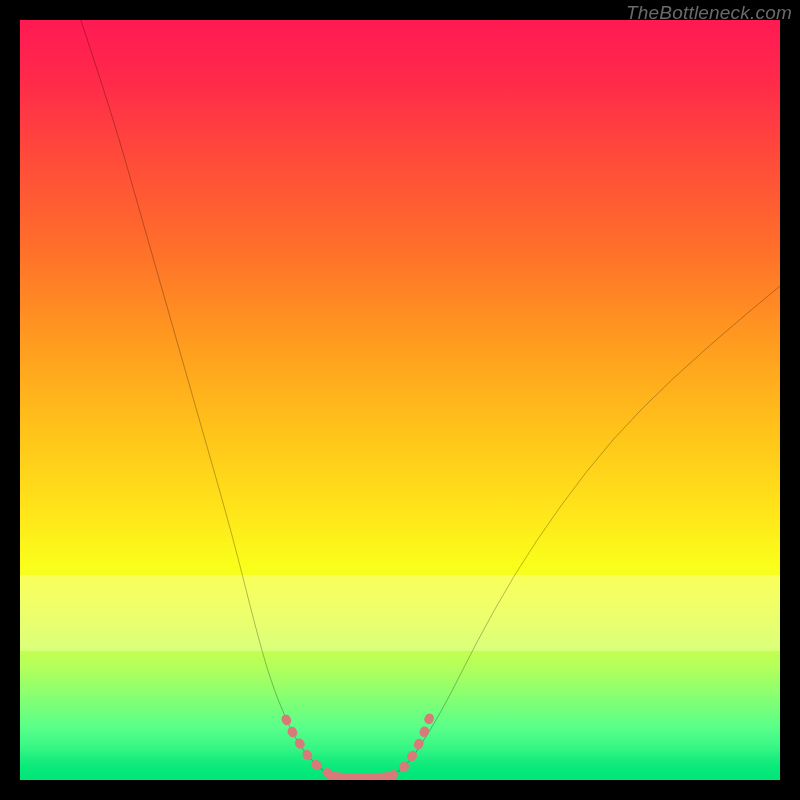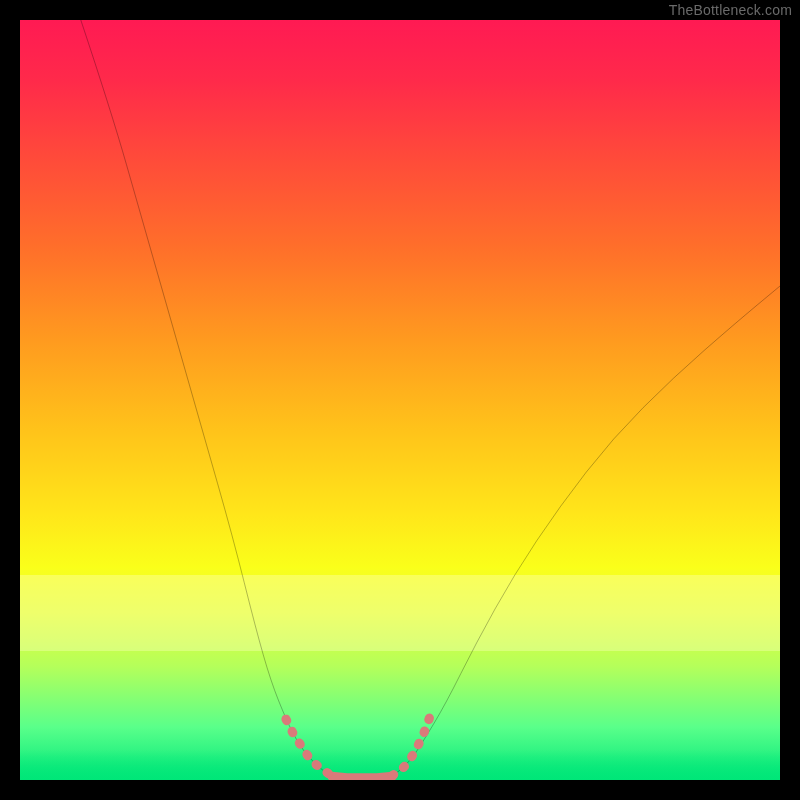--- a/index.html
+++ b/index.html
@@ -61,24 +61,25 @@
     top: 0;
     width: 760px;
     height: 760px;
     pointer-events: none;
   }
   .watermark {
     position: absolute;
     top: 2px;
     right: 8px;
     color: #6a6a6a;
-    font-size: 14px;
+    font-size: 19px;
     font-weight: 500;
     letter-spacing: 0.2px;
     user-select: none;
+    font-style: italic;
   }
 </style>
 </head>
 <body>
 
 <div class="stage">
 
   <div class="watermark">TheBottleneck.com</div>
 
   <div class="plot">

